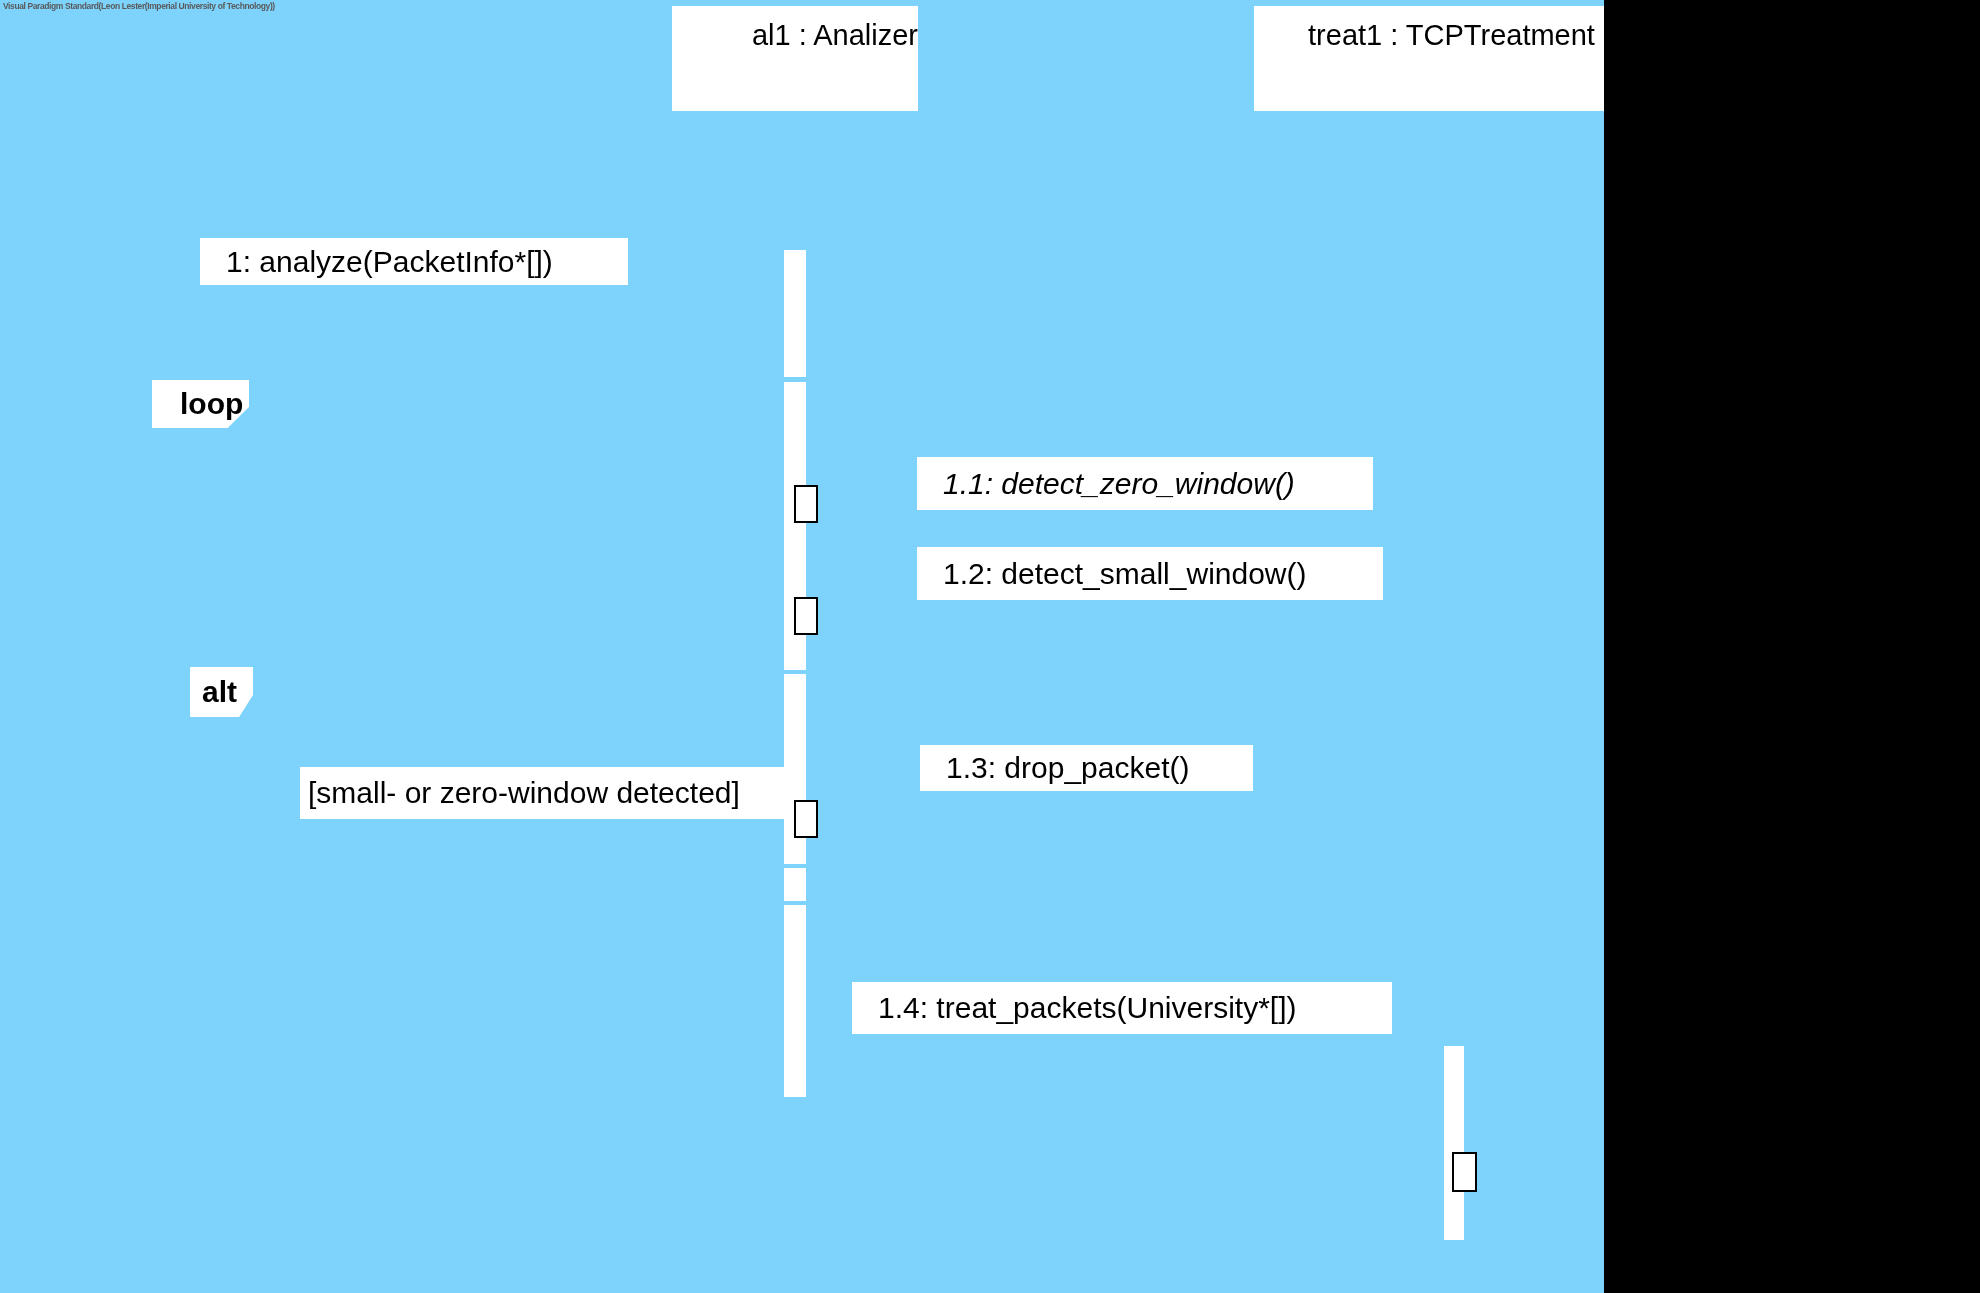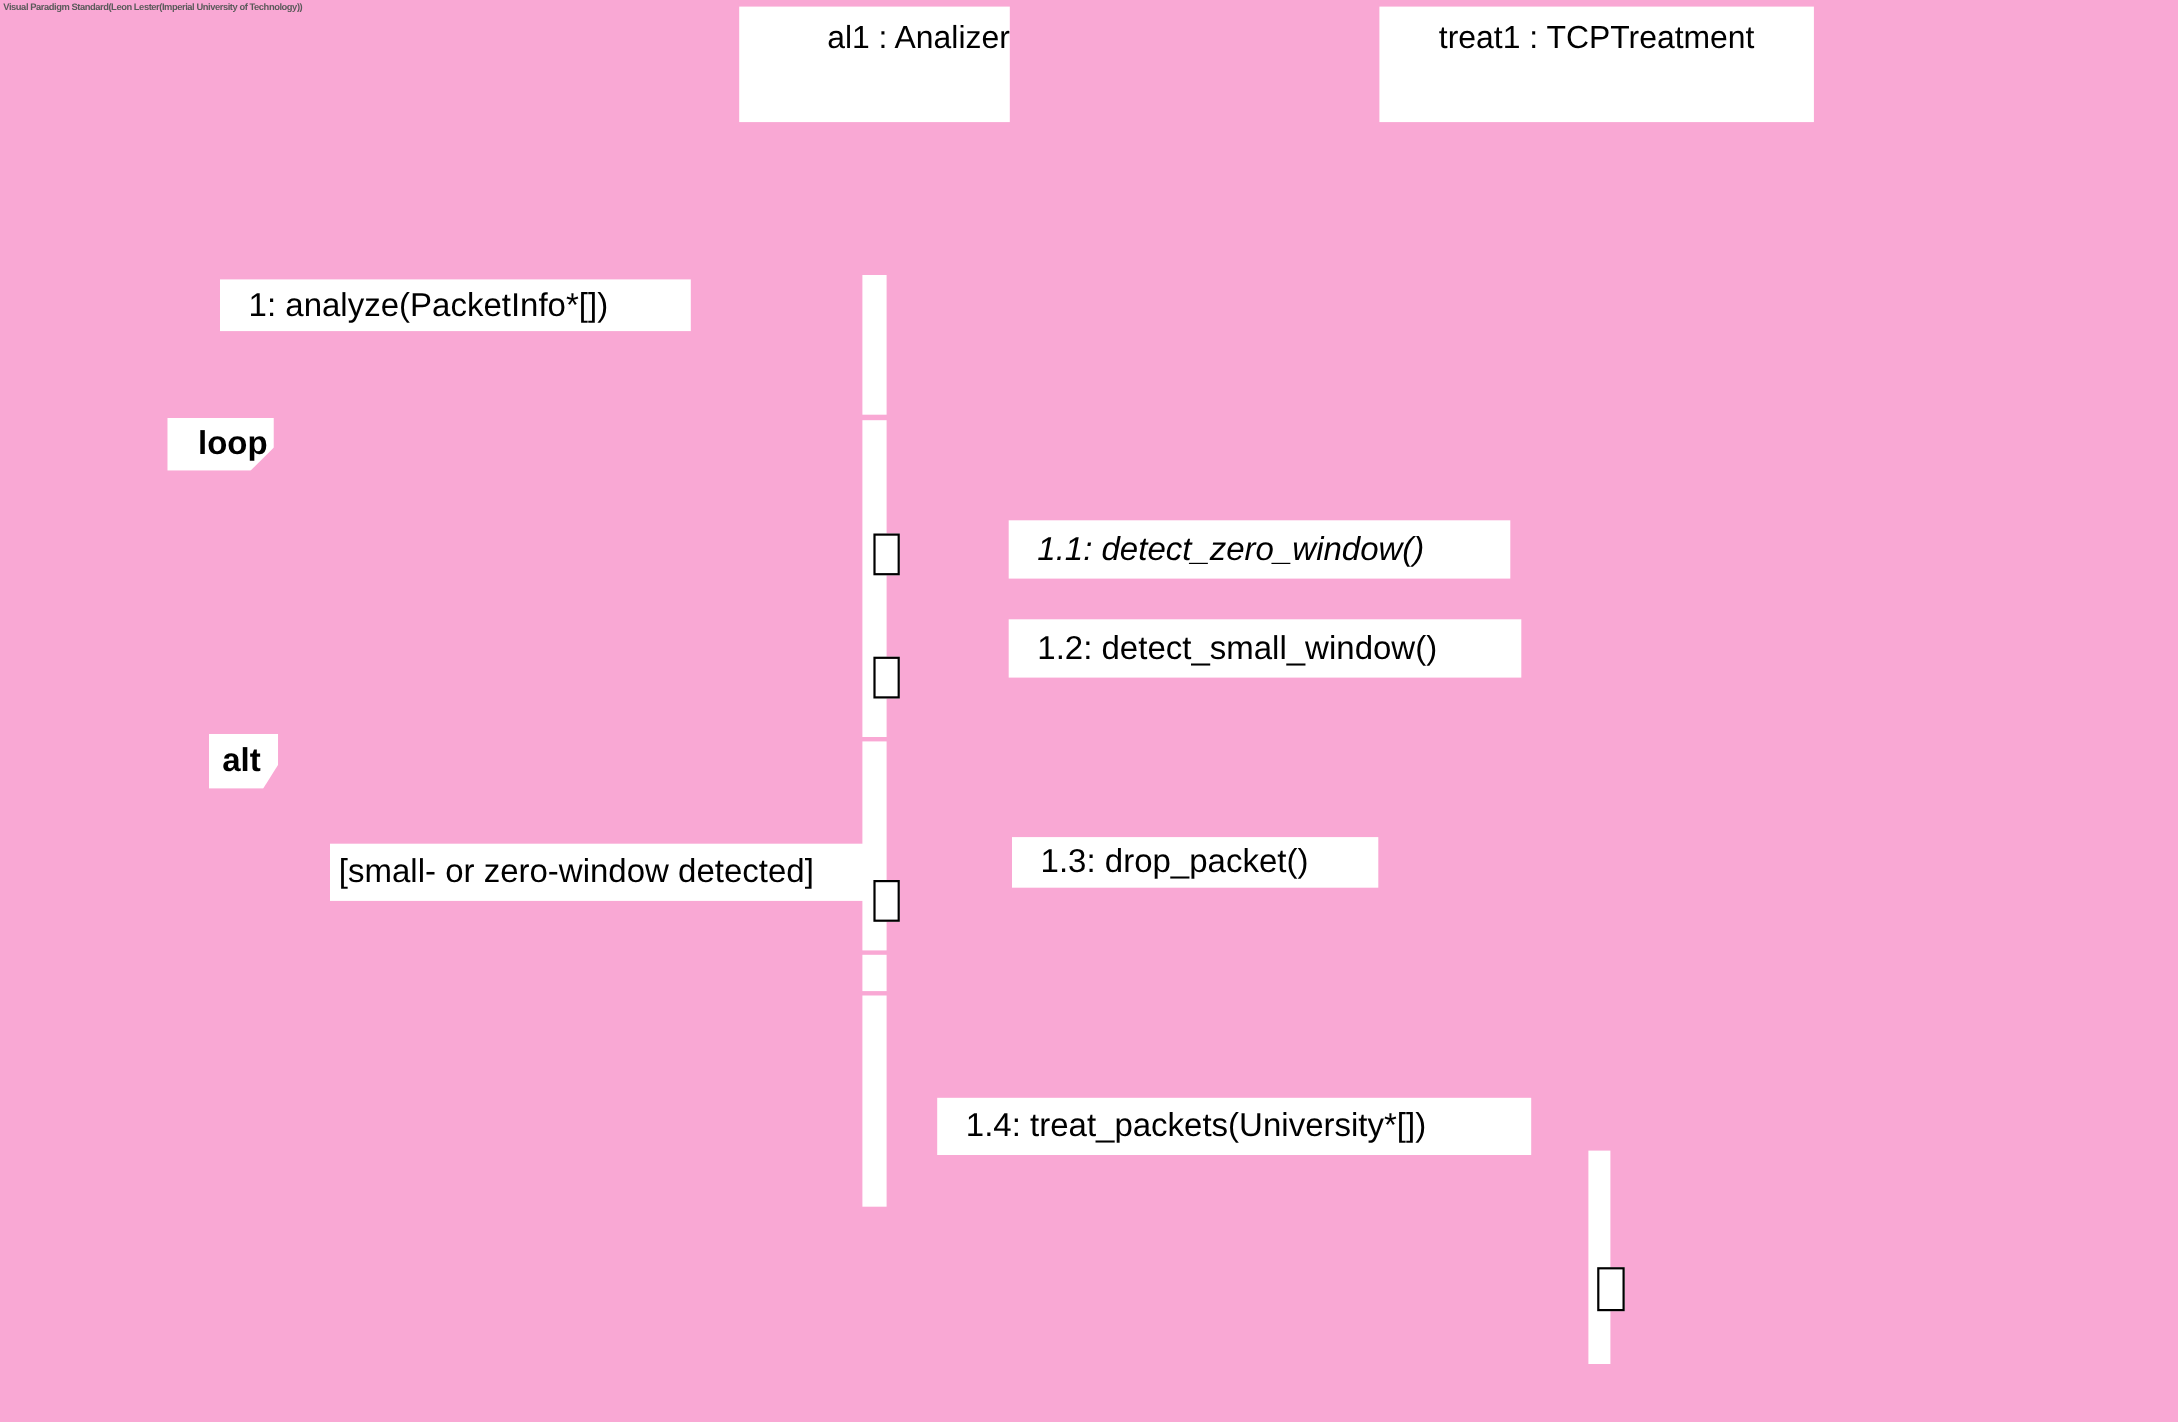--- a/index.html
+++ b/index.html
@@ -1,28 +1,28 @@
 <!DOCTYPE html>
 <html><head>
 <meta charset="utf-8">
 <style>
   html,body{margin:0;padding:0;background:#000;}
   #stage{
-    position:relative;width:1980px;height:1293px;background:#f9a8d4;
+    position:relative;width:1604px;height:1293px;background:#7dd3fc;
     font-family:"Liberation Sans","DejaVu Sans",sans-serif;color:#000;overflow:hidden;
   }
   .abs{position:absolute;box-sizing:border-box;}
   .box{background:#ffffff;}
   .head{
     background:#ffffff;font-size:29px;display:flex;justify-content:center;
     align-items:flex-start;padding-top:13px;white-space:nowrap;
   }
   .label{
     background:#ffffff;font-size:30px;display:flex;align-items:center;
-    padding-left:26px;white-space:nowrap;margin-top:16px;
+    padding-left:26px;white-space:nowrap;
   }
   .guard{
     background:#ffffff;font-size:30px;display:flex;align-items:center;
     padding-left:8px;white-space:nowrap;
   }
   .pent{
     background:#ffffff;font-weight:bold;font-size:30px;display:flex;align-items:center;
     padding-left:12px;white-space:nowrap;
     clip-path:polygon(0 0,100% 0,100% 56%,78% 100%,0 100%);
   }

